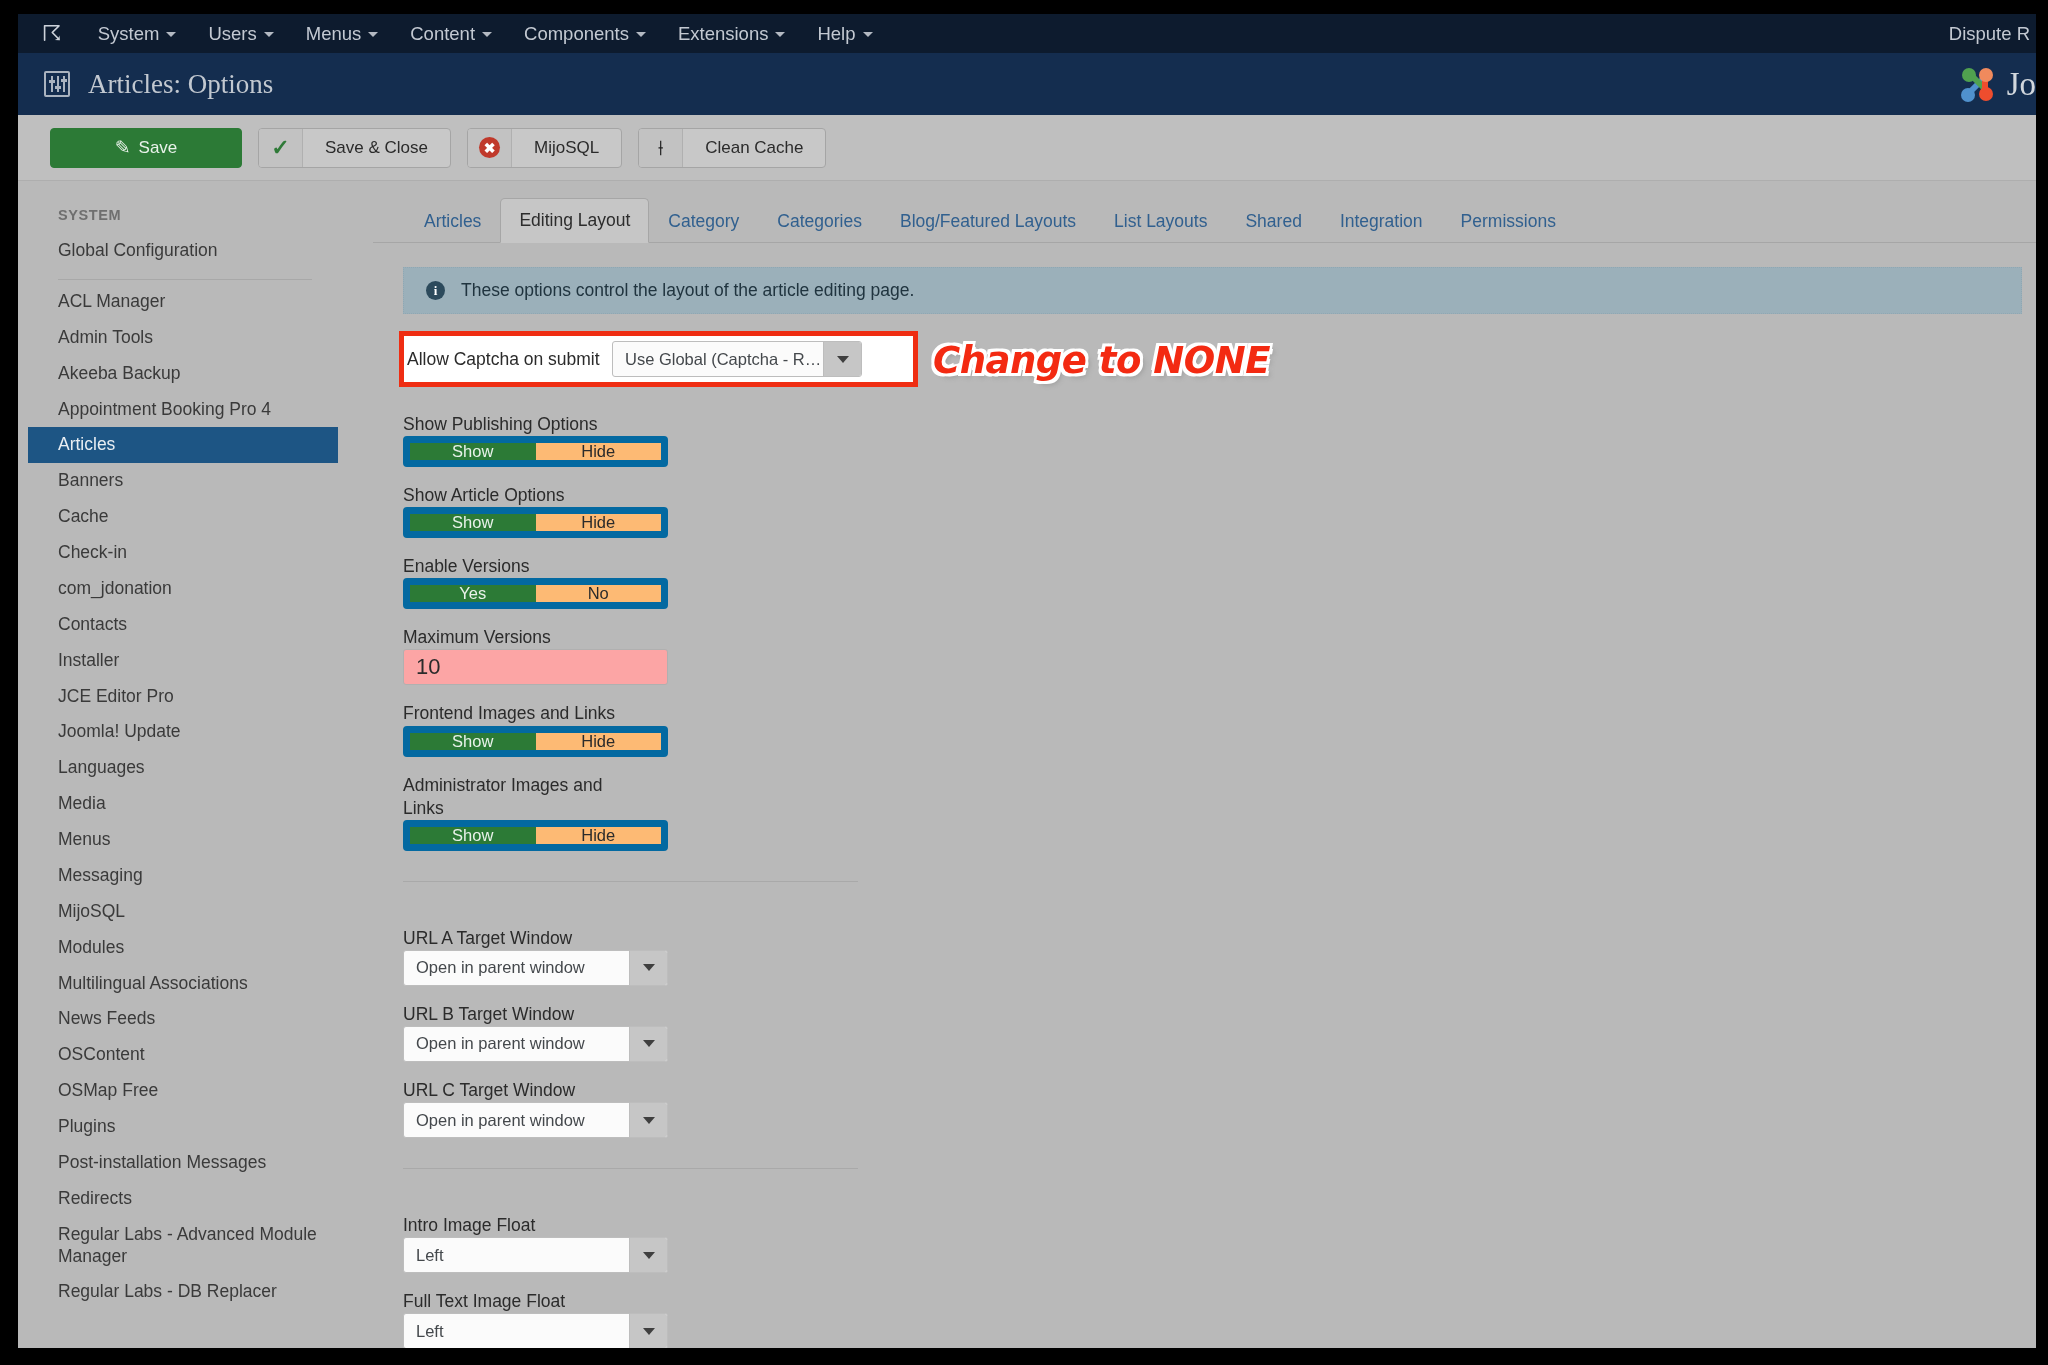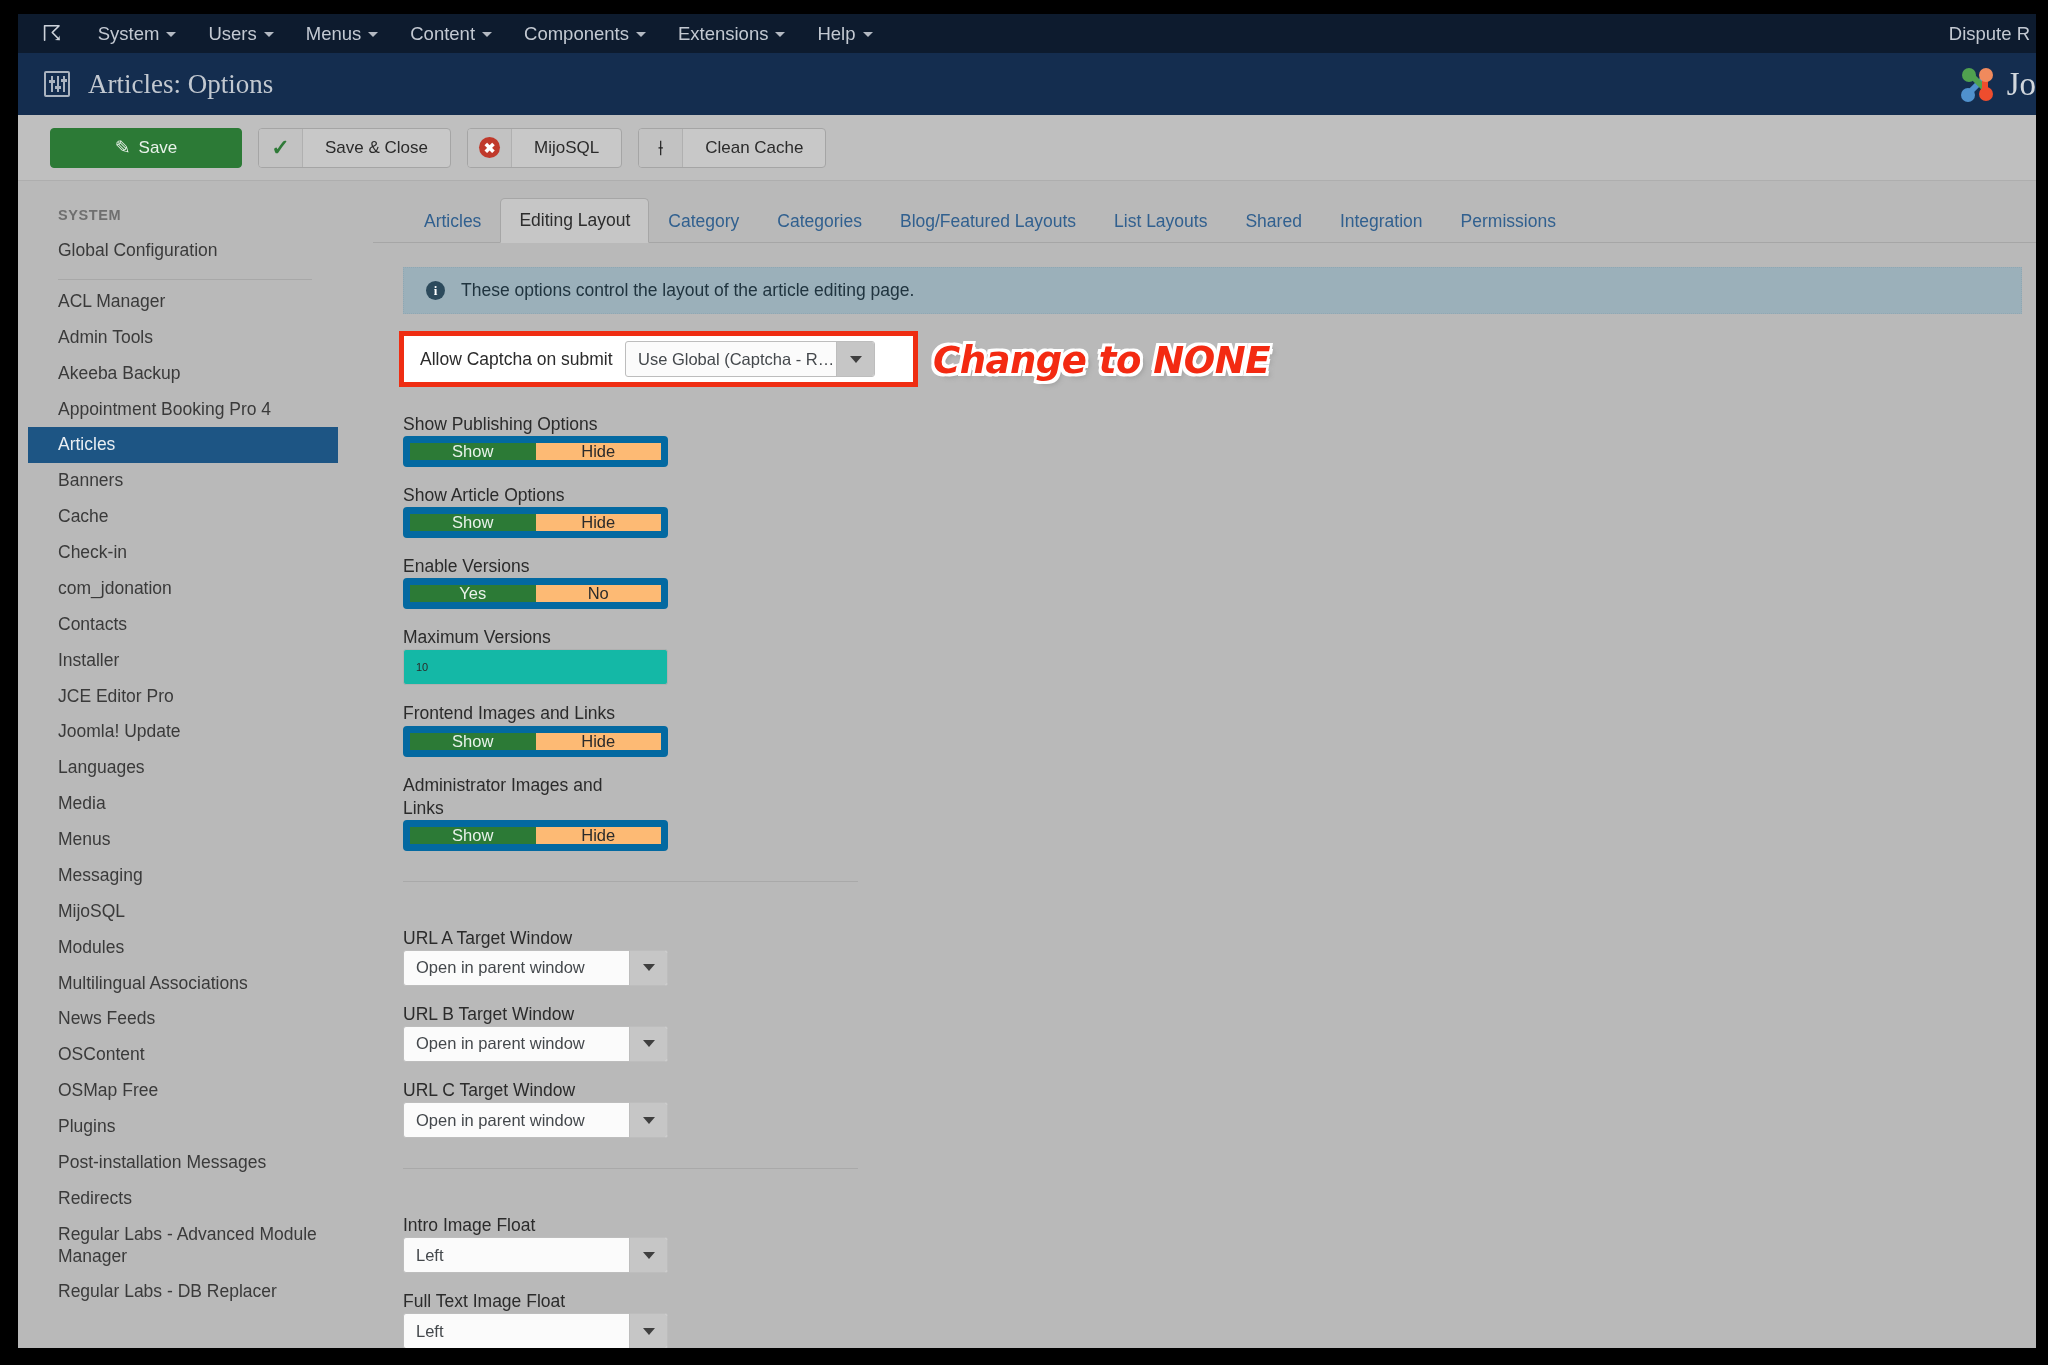--- a/index.html
+++ b/index.html
@@ -201,24 +201,24 @@
     width: 38px; height: 100%; background: #c6c6c6;
     border-left: 1px solid #bdbdbd;
     display: flex; align-items: center; justify-content: center;
   }
   .caret-s {
     border-left: 6px solid transparent;
     border-right: 6px solid transparent;
     border-top: 7px solid #3f3f3f;
   }
   .input {
-    width: 265px; height: 36px; background: #14b8a6;
+    width: 265px; height: 36px; background: #fca5a5;
     border: 1px solid #b0b0b0; border-radius: 3px;
     display: flex; align-items: center; padding-left: 12px;
-    font-size: 11px; color: #2b2b2b;
+    font-size: 22px; color: #2b2b2b;
   }
   .toggle {
     width: 265px; height: 31px; display: flex;
     border: 7px solid #0369a1; border-radius: 4px;
     overflow: hidden; cursor: pointer;
   }
   .toggle .t {
     flex: 1; display: flex; align-items: center;
     justify-content: center; font-size: 16.5px;
     background: #fdba74; color: #2b2b2b;
@@ -232,21 +232,21 @@
     left: 381px; top: 317px;
     width: 519px; height: 56px;
     border: 5px solid #ef2d12;
     background: #fff;
     z-index: 5;
   }
   #hl-row {
     position: absolute; left: 381px; top: 317px;
     width: 519px; height: 56px;
     display: flex; align-items: center; z-index: 6;
-    padding-left: 21px;
+    padding-left: 8px;
   }
   #hl-row .lbl {
     width: 205px; font-size: 17.5px; color: #2b2b2b;
   }
   #annot {
     position: absolute; left: 915px; top: 325px; z-index: 7;
     font-family: "DejaVu Sans", sans-serif;
     font-size: 37px; font-weight: bold; font-style: italic;
     color: #f32a12; letter-spacing: -0.5px;
     text-shadow:

